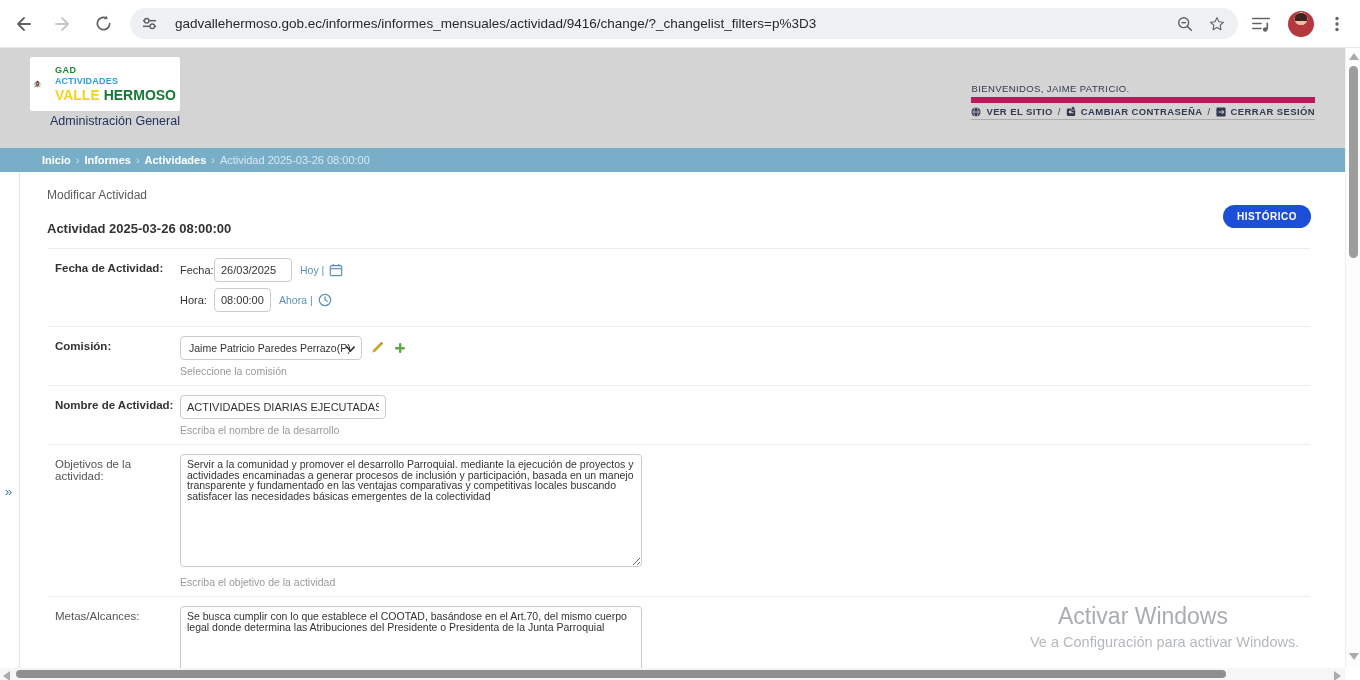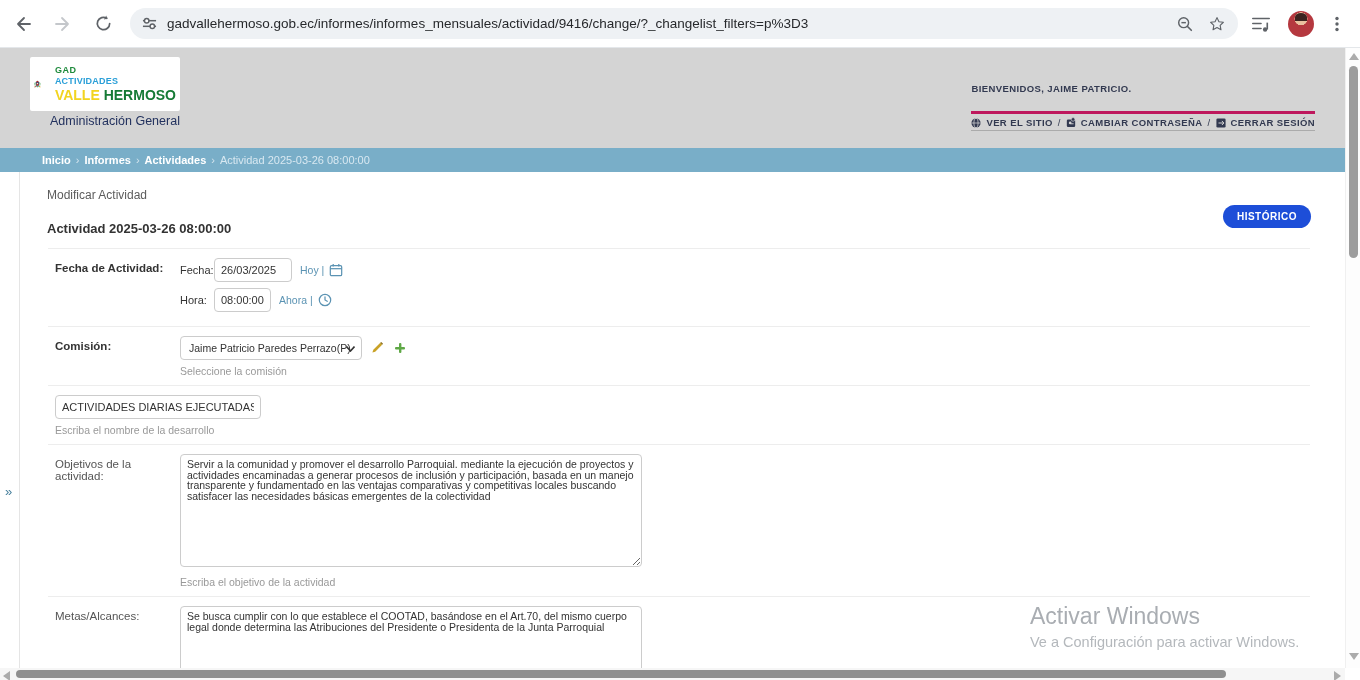--- a/index.html
+++ b/index.html
@@ -5,21 +5,21 @@
   * { box-sizing: border-box; margin: 0; padding: 0; }
   html, body { width: 1360px; height: 680px; overflow: hidden; }
   body { font-family: "Liberation Sans", sans-serif; background: #fff; position: relative; }
 
   
   .toolbar { position: absolute; left: 0; top: 0; width: 1360px; height: 48px;
              background: #fff; border-bottom: 1px solid #e4e7ea; display: flex; align-items: center; z-index: 10; }
   .tb-btn { width: 34px; height: 34px; border-radius: 50%; display: flex; align-items: center;
             justify-content: center; margin-left: 6px; flex: 0 0 auto; cursor: pointer; }
   .omnibox { margin-left: 10px; width: 1108px; height: 31px; background: #eef1f4; border-radius: 16px;
-             display: flex; align-items: center; padding: 0 12px; flex: 0 0 auto; }
+             display: flex; align-items: center; padding: 0 12px; flex: 0 0 auto; gap: 8px; }
   .omnibox .url { font-size: 13.5px; color: #27292c; margin-left: 10px; flex: 1 1 auto;
                   white-space: nowrap; overflow: hidden; }
   .omni-right { display: flex; align-items: center; gap: 14px; margin-left: 8px; }
   .avatar { width: 26px; height: 26px; border-radius: 50%; margin-left: 10px; overflow: hidden; flex: 0 0 auto;
             background: radial-gradient(circle at 50% 30%, #e9c09f 0 28%, #b5383f 30% 100%); position: relative; cursor: pointer; }
   .avatar::before { content: ""; position: absolute; left: 7px; top: 2px; width: 12px; height: 8px;
                     border-radius: 50% 50% 0 0; background: #3c2320; }
 
   
   .page-area { position: absolute; left: 0; top: 48px; width: 1345px; height: 620px; background: #fff; }
@@ -31,21 +31,21 @@
   .logo-text { margin-left: 14px; line-height: 1; }
   .logo-text .l1 { font-size: 9px; font-weight: bold; color: #1e8a3c; letter-spacing: .5px; }
   .logo-text .l2 { font-size: 9px; font-weight: bold; color: #2a9fd8; letter-spacing: .2px; margin-top: 2px; }
   .logo-text .l3 { font-size: 14px; font-weight: bold; margin-top: 2px; white-space: nowrap; }
   .logo-text .valle { color: #f2d41f; }
   .logo-text .hermoso { color: #157a35; }
   .site-subtitle { position: absolute; left: 50px; top: 66px; font-size: 12.5px; color: #22315e; cursor: pointer; }
 
   .user-tools { position: absolute; right: 30px; top: 35px; font-size: 9.5px; letter-spacing: .4px;
                 color: #323950; text-align: left; }
-  .user-tools .welcome { font-weight: bold; padding-bottom: 17px; border-bottom: 3px solid #be185d; }
+  .user-tools .welcome { font-weight: normal; padding-bottom: 3px; border-bottom: 6px solid #be185d; }
   .user-links { display: flex; align-items: center; gap: 5px; padding: 3px 0 2px 0; border-bottom: 1px solid #ababab; }
   .user-links a { color: #323950; text-decoration: none; cursor: pointer; font-weight: bold; }
   .user-links .sep { color: #323950; }
 
   
   .breadcrumbs { position: absolute; left: 0; top: 100px; width: 100%; height: 24px; background: #79aec8;
                  display: flex; align-items: center; padding-left: 42px; font-size: 11px; }
   .breadcrumbs a { color: #fff; font-weight: bold; text-decoration: none; cursor: pointer; }
   .breadcrumbs .sep { color: #d3e4ee; margin: 0 5px; }
   .breadcrumbs .current { color: #d8e8f1; }
@@ -84,21 +84,21 @@
 
   .help { font-size: 10.5px; color: #999; margin-top: 5px; }
 
   .inp-nombre { width: 206px; }
   textarea { border: 1px solid #ccc; border-radius: 4px; width: 462px; font-size: 10.5px; line-height: 1.02;
              color: #333; padding: 4px 6px; font-family: "Liberation Sans", sans-serif; resize: vertical; }
   .ta-objetivos { height: 113px; }
   .ta-metas { height: 118px; }
 
   .watermark { position: absolute; left: 1030px; top: 431px; color: #a9adb2; pointer-events: none; }
-  .watermark .w1 { font-size: 23px; font-weight: 300; }
+  .watermark .w1 { font-size: 23px; font-weight: 300; margin-left: 28px; }
   .watermark .w2 { font-size: 14.5px; color: #b4b8bc; margin-top: 4px; }
 
   
   .v-scroll { position: absolute; right: 0; top: 48px; width: 15px; height: 620px; background: #fdfdfd;
               border-left: 1px solid #f0f0f0; }
   .v-thumb { position: absolute; left: 3px; top: 18px; width: 9px; height: 192px; background: #9d9d9d; border-radius: 5px; cursor: pointer; }
   .arr { width: 0; height: 0; position: absolute; cursor: pointer; }
   .arr-up { left: 3px; top: 5px; border-left: 5px solid transparent; border-right: 5px solid transparent; border-bottom: 7px solid #ababab; }
   .arr-down { left: 3px; bottom: 8px; border-left: 5px solid transparent; border-right: 5px solid transparent; border-top: 7px solid #ababab; }
   .h-scroll { position: absolute; left: 0; bottom: 0; width: 1345px; height: 12px; background: #f6f6f6; }
@@ -290,20 +290,21 @@
             <svg width="12" height="12" viewBox="0 0 12 12">
               <rect x="5" y="1" width="2.4" height="10" rx="1" fill="#5fa846"></rect>
               <rect x="1" y="5" width="10" height="2.4" rx="1" fill="#5fa846"></rect>
             </svg>
           </span>
           <div class="help">Seleccione la comisión</div>
         </div>
       </div>
 
       <div class="row">
+        <div class="row-label req">Nombre de Actividad:</div>
         <div class="field">
           <input type="text" class="inp-nombre" value="ACTIVIDADES DIARIAS EJECUTADAS" style="">
           <div class="help">Escriba el nombre de la desarrollo</div>
         </div>
       </div>
 
       <div class="row">
         <div class="row-label opt">Objetivos de la actividad:</div>
         <div class="field">
           <textarea class="ta-objetivos" style="">Servir a la comunidad y promover el desarrollo Parroquial. mediante la ejecución de proyectos y actividades encaminadas a generar procesos de inclusión y participación, basada en un manejo transparente y fundamentado en las ventajas comparativas y competitivas locales buscando satisfacer las necesidades básicas emergentes de la colectividad</textarea>

